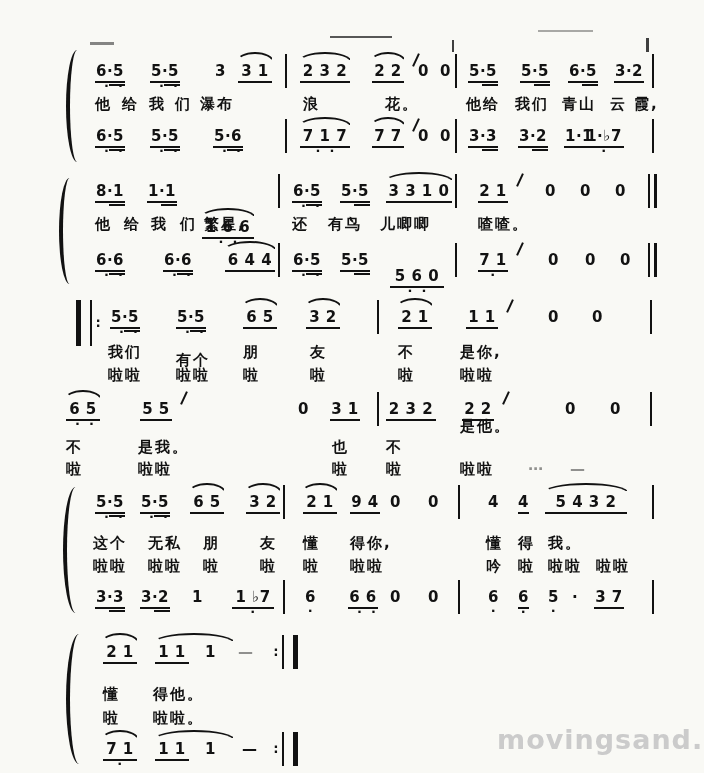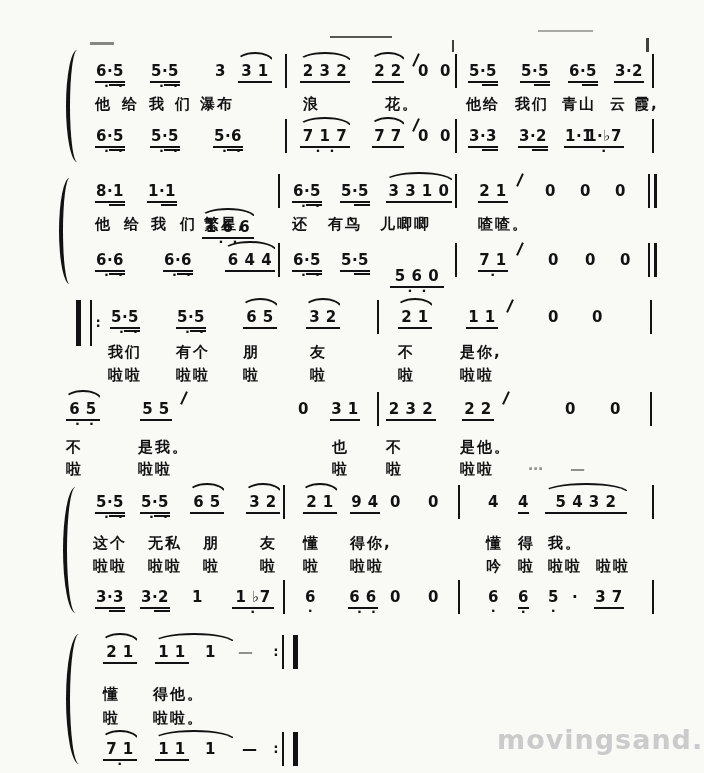--- a/index.html
+++ b/index.html
@@ -131,21 +131,21 @@
       <div class="note u2" style="left: 176px; top: 308px; width: 30px;">5·5<div class="db many">··</div></div>
       <div class="note u1" style="left: 243px; top: 308px; width: 34px;">6 5<div class="slur" style="width: 38px;"></div></div>
       <div class="note u1" style="left: 306px; top: 308px; width: 34px;">3 2<div class="slur" style="width: 38px;"></div></div>
       <div class="bar single" style="left: 377px; top: 300px; height: 34px;"></div>
       <div class="note u1" style="left: 398px; top: 308px; width: 34px;">2 1<div class="slur" style="width: 38px;"></div></div>
       <div class="note u1" style="left: 466px; top: 308px; width: 32px;">1 1<div class="brmark"></div></div>
       <div class="note" style="left: 548px; top: 308px;">0</div>
       <div class="note" style="left: 592px; top: 308px;">0</div>
       <div class="bar single" style="left: 650px; top: 300px; height: 34px;"></div>
       <div class="lyr" style="left: 108px; top: 342px;">我们</div>
-      <div class="lyr" style="left: 176px; top: 342px;">有个</div>
+      <div class="lyr" style="left: 176px; top: 350px;">有个</div>
       <div class="lyr" style="left: 243px; top: 342px;">朋</div>
       <div class="lyr" style="left: 310px; top: 342px;">友</div>
       <div class="lyr" style="left: 398px; top: 342px;">不</div>
       <div class="lyr" style="left: 460px; top: 342px;">是你,</div>
       <div class="lyr" style="left: 108px; top: 365px;">啦啦</div>
       <div class="lyr" style="left: 176px; top: 365px;">啦啦</div>
       <div class="lyr" style="left: 243px; top: 365px;">啦</div>
       <div class="lyr" style="left: 310px; top: 365px;">啦</div>
       <div class="lyr" style="left: 398px; top: 365px;">啦</div>
       <div class="lyr" style="left: 460px; top: 365px;">啦啦</div>
@@ -156,21 +156,21 @@
       <div class="bar single" style="left: 377px; top: 392px; height: 34px;"></div>
       <div class="note u1" style="left: 386px; top: 400px; width: 50px;">2 3 2</div>
       <div class="note u1" style="left: 462px; top: 400px; width: 32px;">2 2<div class="brmark"></div></div>
       <div class="note" style="left: 565px; top: 400px;">0</div>
       <div class="note" style="left: 610px; top: 400px;">0</div>
       <div class="bar single" style="left: 650px; top: 392px; height: 34px;"></div>
       <div class="lyr" style="left: 66px; top: 437px;">不</div>
       <div class="lyr" style="left: 138px; top: 437px;">是我。</div>
       <div class="lyr" style="left: 332px; top: 437px;">也</div>
       <div class="lyr" style="left: 386px; top: 437px;">不</div>
-      <div class="lyr" style="left: 460px; top: 437px;">是他。</div>
+      <div class="lyr" style="left: 460px; top: 416px;">是他。</div>
       <div class="lyr" style="left: 66px; top: 459px;">啦</div>
       <div class="lyr" style="left: 138px; top: 459px;">啦啦</div>
       <div class="lyr" style="left: 332px; top: 459px;">啦</div>
       <div class="lyr" style="left: 386px; top: 459px;">啦</div>
       <div class="lyr" style="left: 460px; top: 459px;">啦啦</div>
       <div class="lyr faint" style="left: 528px; top: 459px;">⋯</div>
       <div class="lyr faint" style="left: 570px; top: 459px;">—</div>
       <div class="brace" style="left: 63px; top: 487px; height: 126px;"></div>
       <div class="note u2" style="left: 95px; top: 493px; width: 30px;">5·5<div class="db many">··</div></div>
       <div class="note u2" style="left: 140px; top: 493px; width: 30px;">5·5<div class="db many">··</div></div>

